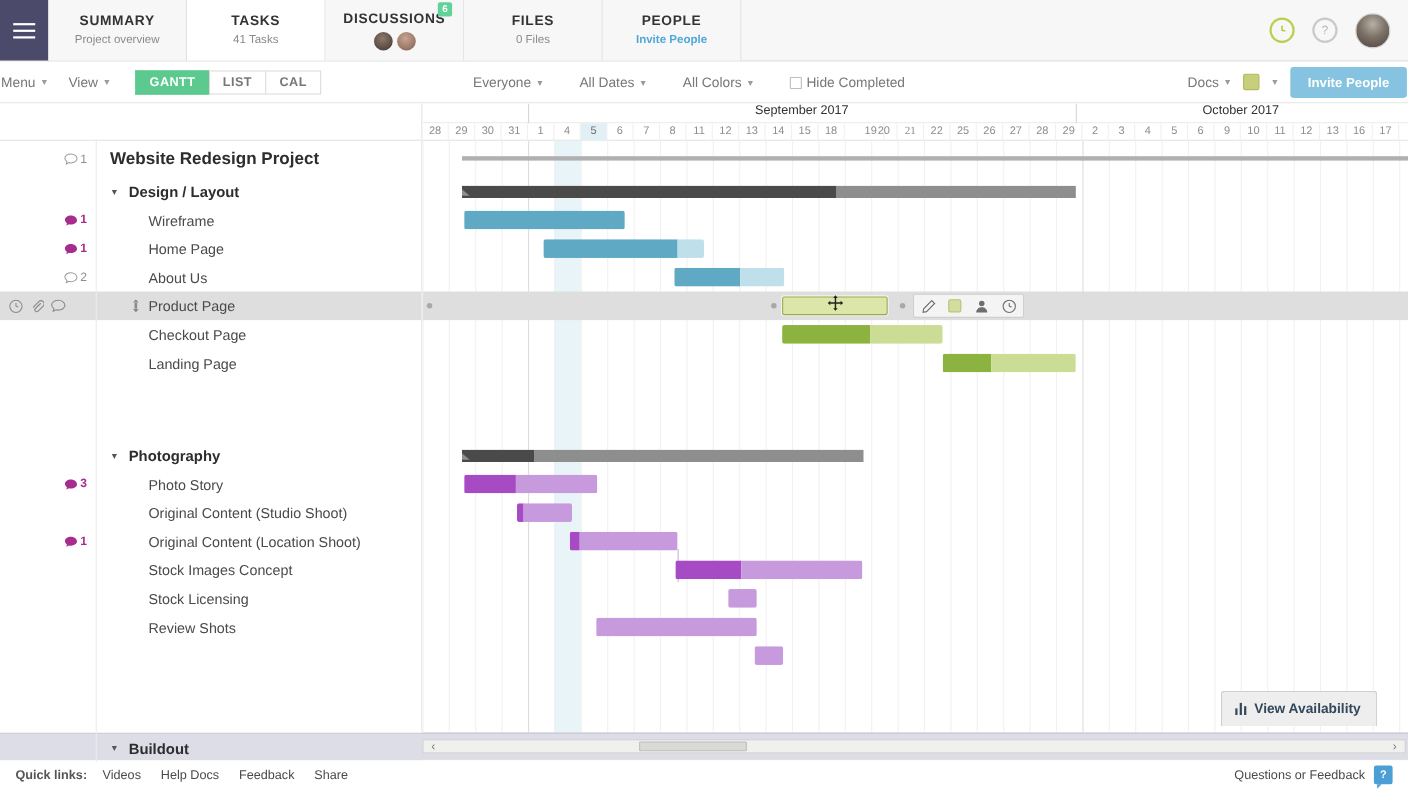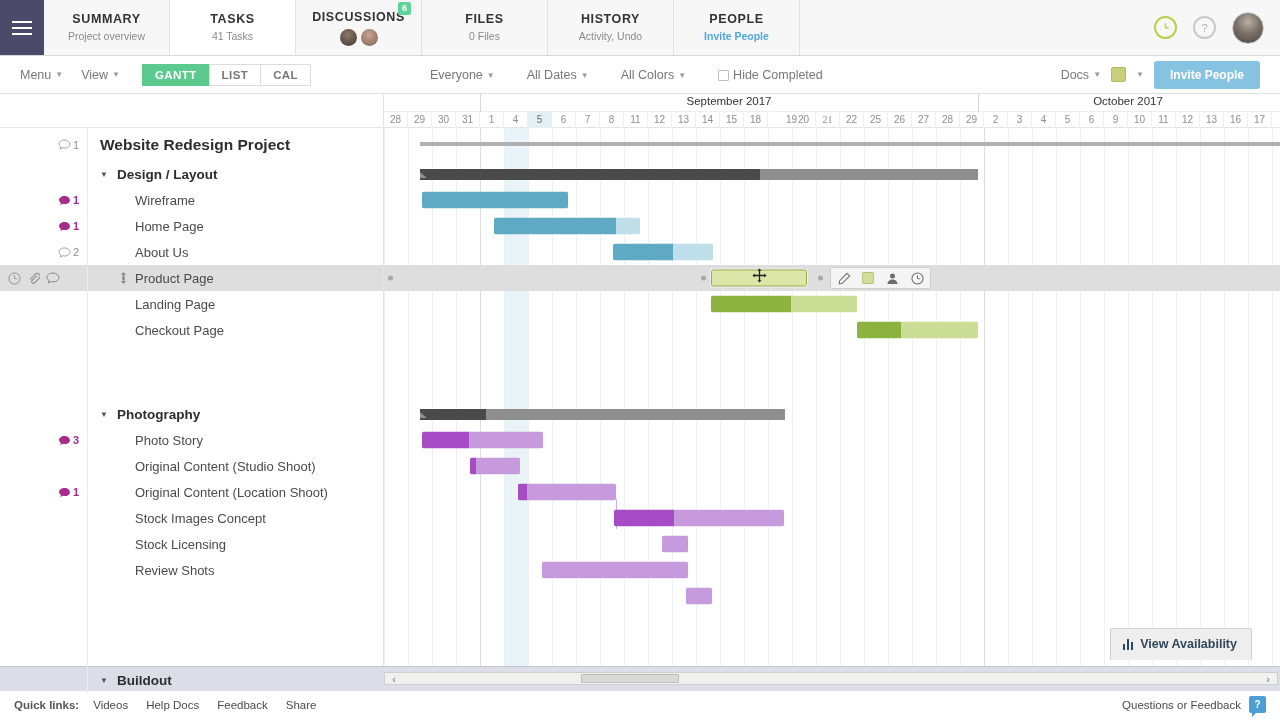--- a/index.html
+++ b/index.html
@@ -79,21 +79,21 @@
     width: 32px; height: 32px; border-radius: 50%; cursor: pointer;
     background: radial-gradient(circle at 50% 30%, #b8b0a4 0%, #7d7268 45%, #4a423c 100%);
     border: 1px solid #d0d0d0;
   }
 
   
   .toolbar {
     height: 38px; background: #fff;
     border-bottom: 1px solid #e0e0e0;
     display: flex; align-items: center;
-    padding: 0 20px; position: relative;
+    padding: 0 1px; position: relative;
   }
   .tb-link {
     font-size: 12.5px; color: #777; cursor: pointer;
     margin-right: 18px; display: flex; align-items: center; gap: 4px;
   }
   .caret { font-size: 8px; color: #9a9a9a; }
   .segbtns { display: flex; margin-left: 4px; }
   .segbtn {
     height: 22px; padding: 0 12px;
     border: 1px solid #dcdcdc; border-right: none;
@@ -342,24 +342,20 @@
       <span class="mini-av"></span>
       <span class="mini-av b"></span>
     </div>
   </div>
 
   <div class="navtab inactive">
     <div class="t-title">FILES</div>
     <div class="t-sub">0 Files</div>
   </div>
 
-  <div class="navtab inactive">
-    <div class="t-title">HISTORY</div>
-    <div class="t-sub">Activity, Undo</div>
-  </div>
 
   <div class="navtab inactive">
     <div class="t-title">PEOPLE</div>
     <div class="t-sub link">Invite People</div>
   </div>
 
   <div class="nav-right">
     <div class="icon-circle clock">
       <svg width="13" height="13" viewBox="0 0 14 14">
           <line x1="7" y1="7" x2="7" y2="3.2" stroke="#b9cf4d" stroke-width="1.6" stroke-linecap="round"></line>
@@ -507,28 +503,28 @@
               <path d="M4 0 7 3.5H1zM4 14 1 10.5h6z" fill="#8a8a8a"></path>
               <rect x="2.6" y="4" width="2.8" height="6" fill="#8a8a8a"></rect>
             </svg>
           <span class="task-title">Product Page</span>
         </div>
       </div>
 
       <div class="lrow">
         <div class="gutter"></div>
         <div class="namecell">
+          <span class="task-title">Checkout Page</span>
+        </div>
+      </div>
+
+      <div class="lrow">
+        <div class="gutter"></div>
+        <div class="namecell">
           <span class="task-title">Landing Page</span>
-        </div>
-      </div>
-
-      <div class="lrow">
-        <div class="gutter"></div>
-        <div class="namecell">
-          <span class="task-title">Checkout Page</span>
         </div>
       </div>
 
       <div class="lrow">
         <div class="gutter"></div>
         <div class="namecell"></div>
       </div>
       <div class="lrow" style="height:32px;">
         <div class="gutter"></div>
         <div class="namecell"></div>

